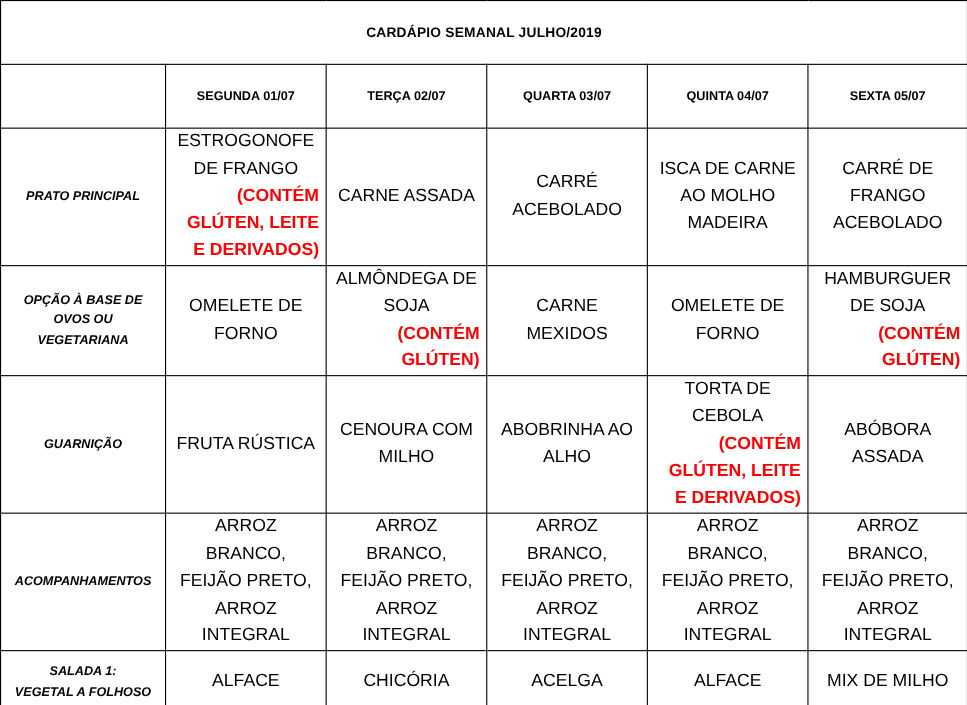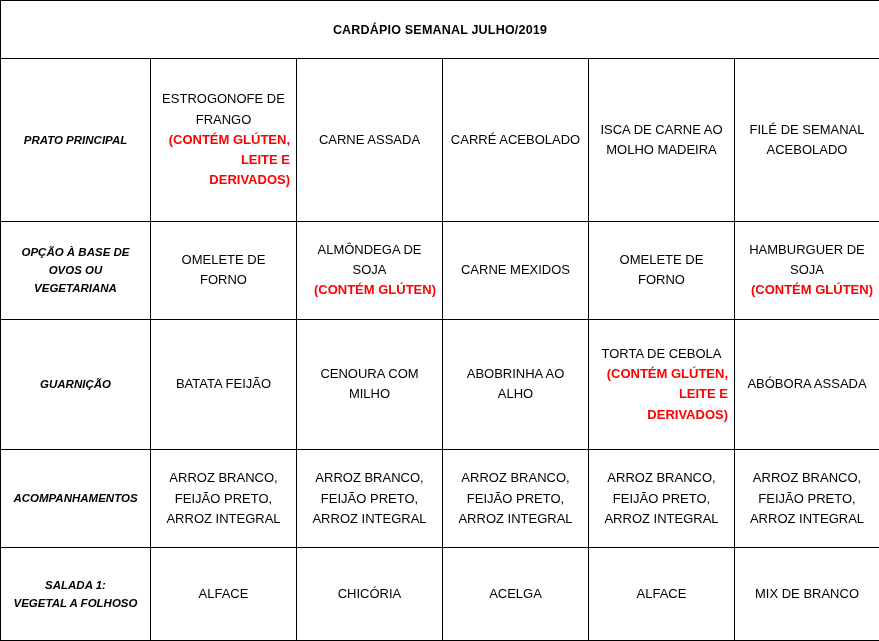--- a/index.html
+++ b/index.html
@@ -28,21 +28,21 @@
   .day-header, .corner-cell {
     font-size:11.5px; font-weight:bold;
   }
   th.row-label {
     font-size:11.5px; font-weight:bold;
     white-space:pre-line; line-height:1.6;
     padding:2px 8px;
     font-style:italic;
   }
   td.menu-cell {
-    font-size:13px; font-weight:normal; line-height:1.55;
+    font-size:16px; font-weight:normal; line-height:1.55;
   }
   td.menu-cell .dish { display:block; }
   td.menu-cell .allergen {
     display:block; color:var(--allergen); font-weight:bold;text-align:right;
   }
   tbody tr:nth-child(1){ height:90px; }
   tbody tr:nth-child(2){ height:56px; }
   tbody tr:nth-child(3){ height:77px; }
   tbody tr:nth-child(4){ height:57px; }
   tbody tr:nth-child(5){ height:58px; }
@@ -60,39 +60,47 @@
       <col style="width:146px">
         <col style="width:146px">
         <col style="width:146px">
         <col style="width:146px">
         <col style="width:145px">
     </colgroup>
     <thead>
       <tr class="title-row">
         <th class="title-cell" colspan="6">CARDÁPIO SEMANAL JULHO/2019</th>
       </tr>
+      <tr class="header-row" id="day-header-row">
+          <th class="corner-cell"></th>
+          <th class="day-header">SEGUNDA 01/07</th>
+          <th class="day-header">TERÇA 02/07</th>
+          <th class="day-header">QUARTA 03/07</th>
+          <th class="day-header">QUINTA 04/07</th>
+          <th class="day-header">SEXTA 05/07</th>
+        </tr>
     </thead>
     <tbody id="menu-body">
         <tr>
           <th class="row-label">PRATO PRINCIPAL</th>
           <td class="menu-cell">
             <span class="dish">ESTROGONOFE DE FRANGO</span>
             <span class="allergen">(CONTÉM GLÚTEN, LEITE E DERIVADOS)</span>
           </td>
           <td class="menu-cell">
             <span class="dish">CARNE ASSADA</span>
           </td>
           <td class="menu-cell">
             <span class="dish">CARRÉ ACEBOLADO</span>
           </td>
           <td class="menu-cell">
             <span class="dish">ISCA DE CARNE AO MOLHO MADEIRA</span>
           </td>
           <td class="menu-cell">
-            <span class="dish">FILÉ DE SEMANAL ACEBOLADO</span>
+            <span class="dish">CARRÉ DE FRANGO ACEBOLADO</span>
           </td>
         </tr>
         <tr>
           <th class="row-label">OPÇÃO À BASE DE OVOS OU VEGETARIANA</th>
           <td class="menu-cell">
             <span class="dish">OMELETE DE FORNO</span>
           </td>
           <td class="menu-cell">
             <span class="dish">ALMÔNDEGA DE SOJA</span>
             <span class="allergen">(CONTÉM GLÚTEN)</span>
@@ -104,21 +112,21 @@
             <span class="dish">OMELETE DE FORNO</span>
           </td>
           <td class="menu-cell">
             <span class="dish">HAMBURGUER DE SOJA</span>
             <span class="allergen">(CONTÉM GLÚTEN)</span>
           </td>
         </tr>
         <tr>
           <th class="row-label">GUARNIÇÃO</th>
           <td class="menu-cell">
-            <span class="dish">BATATA FEIJÃO</span>
+            <span class="dish">FRUTA RÚSTICA</span>
           </td>
           <td class="menu-cell">
             <span class="dish">CENOURA COM MILHO</span>
           </td>
           <td class="menu-cell">
             <span class="dish">ABOBRINHA AO ALHO</span>
           </td>
           <td class="menu-cell">
             <span class="dish">TORTA DE CEBOLA</span>
             <span class="allergen">(CONTÉM GLÚTEN, LEITE E DERIVADOS)</span>
@@ -154,18 +162,18 @@
           <td class="menu-cell">
             <span class="dish">CHICÓRIA</span>
           </td>
           <td class="menu-cell">
             <span class="dish">ACELGA</span>
           </td>
           <td class="menu-cell">
             <span class="dish">ALFACE</span>
           </td>
           <td class="menu-cell">
-            <span class="dish">MIX DE BRANCO</span>
+            <span class="dish">MIX DE MILHO</span>
           </td>
         </tr>
       </tbody>
   </table>
 </div>
 
 </body></html>

